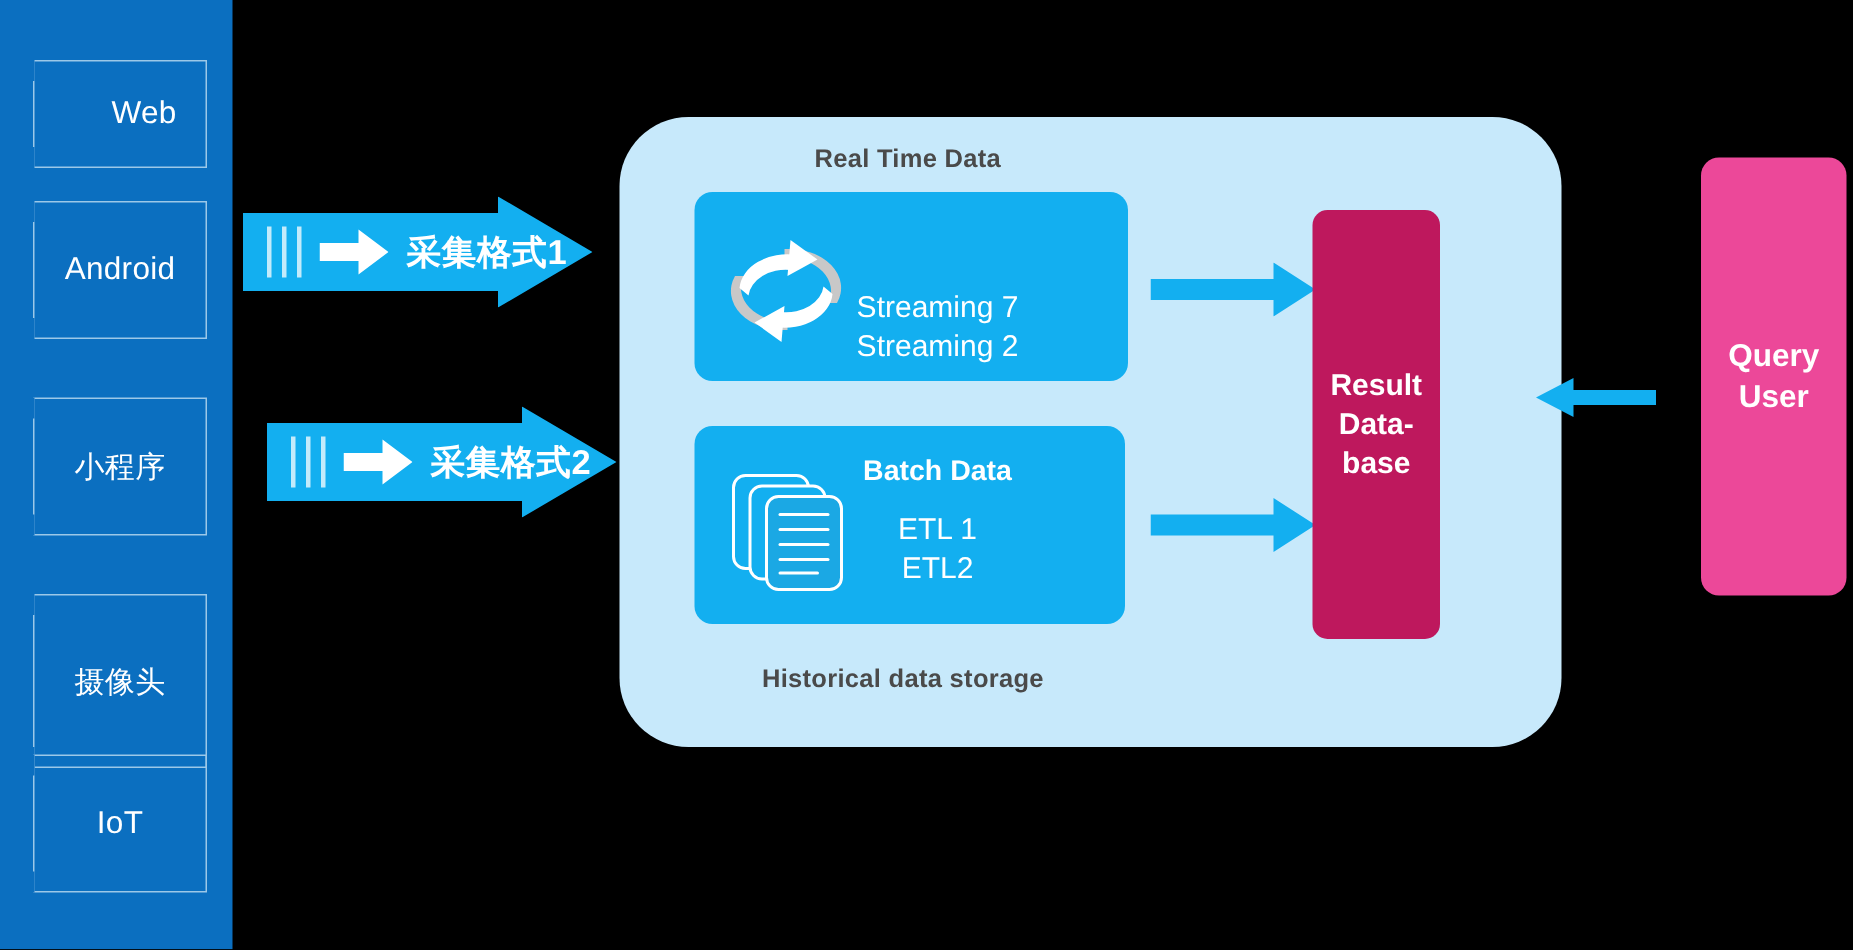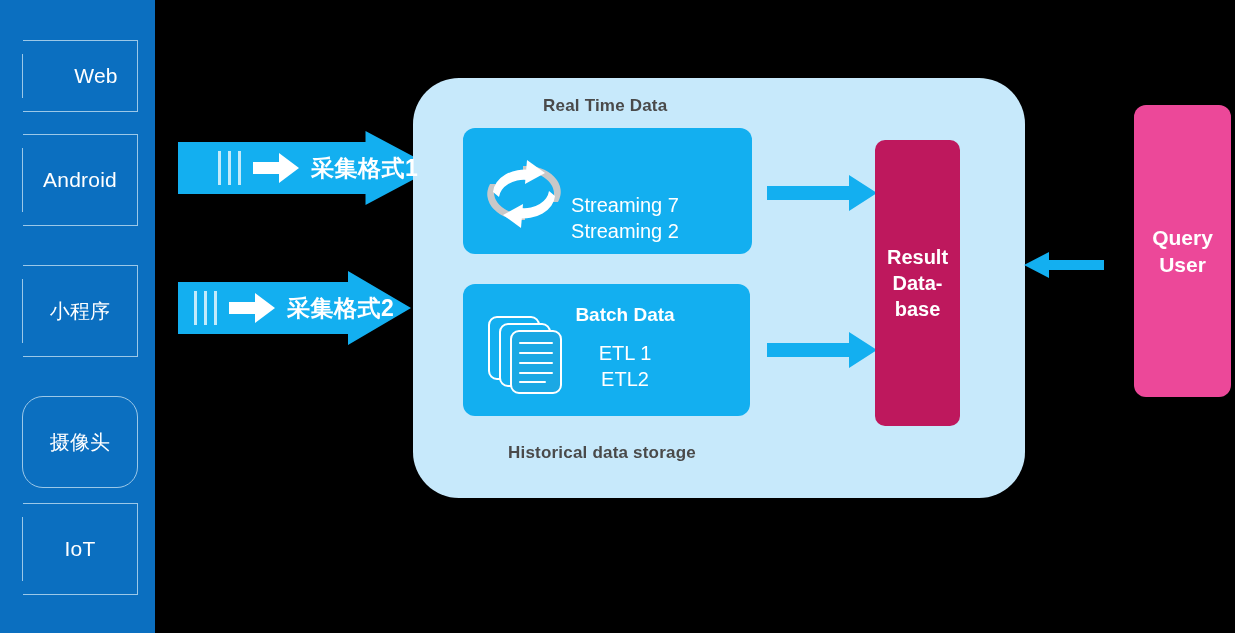--- a/index.html
+++ b/index.html
@@ -109,20 +109,21 @@
 
   
   .platform {
     position: absolute;
     left: 413px;
     top: 78px;
     width: 612px;
     height: 420px;
     background: #C7E9FB;
     border-radius: 46px;
+    padding-left: 16px;
   }
   .platform-caption {
     position: absolute;
     color: #4A4A4A;
     font-size: 17px;
     font-weight: 700;
     white-space: nowrap;
     letter-spacing: 0.2px;
   }
 
@@ -204,29 +205,29 @@
   <div class="sidebar">
     <div class="src-box" style="top:40px;height:72px;padding-left:32px;">
       <span>Web</span>
     </div>
     <div class="src-box" style="top:134px;height:92px;">
       <span>Android</span>
     </div>
     <div class="src-box cjk" style="top:265px;height:92px;">
       <span>小程序</span>
     </div>
-    <div class="src-box cjk" style="top:396px;height:92px;border-radius:21px;">
+    <div class="src-box cjk" style="top:396px;height:116px;">
       <span>摄像头</span>
     </div>
     <div class="src-box" style="top:503px;height:92px;">
       <span>IoT</span>
     </div>
   </div>
 
-  <div class="ingest-arrow" style="left:178px; top:131px; width:233px;padding-left:24px;">
+  <div class="ingest-arrow" style="left:162px; top:131px; width:233px;">
     <svg class="shaft" viewBox="0 0 233 74" preserveAspectRatio="none">
       <path d="M0,11 L170,11 L170,0 L233,37 L170,74 L170,63 L0,63 Z" fill="#13AFF0"></path>
     </svg>
     <div class="bars">
       <i></i>
         <i></i>
         <i></i>
     </div>
     <div class="glyph">
       <svg viewBox="0 0 46 34" width="46" height="34">

